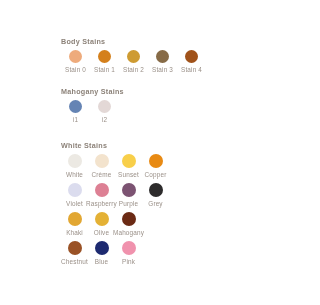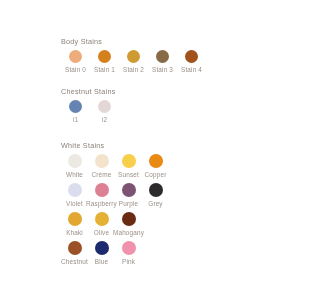--- a/index.html
+++ b/index.html
@@ -24,21 +24,21 @@
   .section {
     position: absolute;
     left: 61px;
   }
   .section-title {
     font-size: 7.2px;
     color: #8c8279;
     letter-spacing: 0.25px;
     white-space: nowrap;
     margin: 0 0 4px 0;
-    font-weight: 400;
+    font-weight: 700;
   }
   .swatch-row {
     display: flex;
     align-items: flex-start;
   }
   .swatch-cell {
     display: flex;
     flex-direction: column;
     align-items: center;
   }
@@ -96,21 +96,21 @@
           <span class="swatch-dot" style="background: rgb(135, 107, 71);"></span>
           <span class="swatch-label">Stain 3</span>
         </div>
         <div class="swatch-cell">
           <span class="swatch-dot" style="background: rgb(160, 82, 26);"></span>
           <span class="swatch-label">Stain 4</span>
         </div>
       </div>
     </div>
     <div class="section" id="incisal-stains">
-      <div class="section-title">Chestnut Stains</div>
+      <div class="section-title">Mahogany Stains</div>
       <div class="swatch-row">
         <div class="swatch-cell">
           <span class="swatch-dot" style="background: rgb(101, 132, 180);"></span>
           <span class="swatch-label">i1</span>
         </div>
         <div class="swatch-cell">
           <span class="swatch-dot" style="background: rgb(227, 216, 214);"></span>
           <span class="swatch-label">i2</span>
         </div>
       </div>

